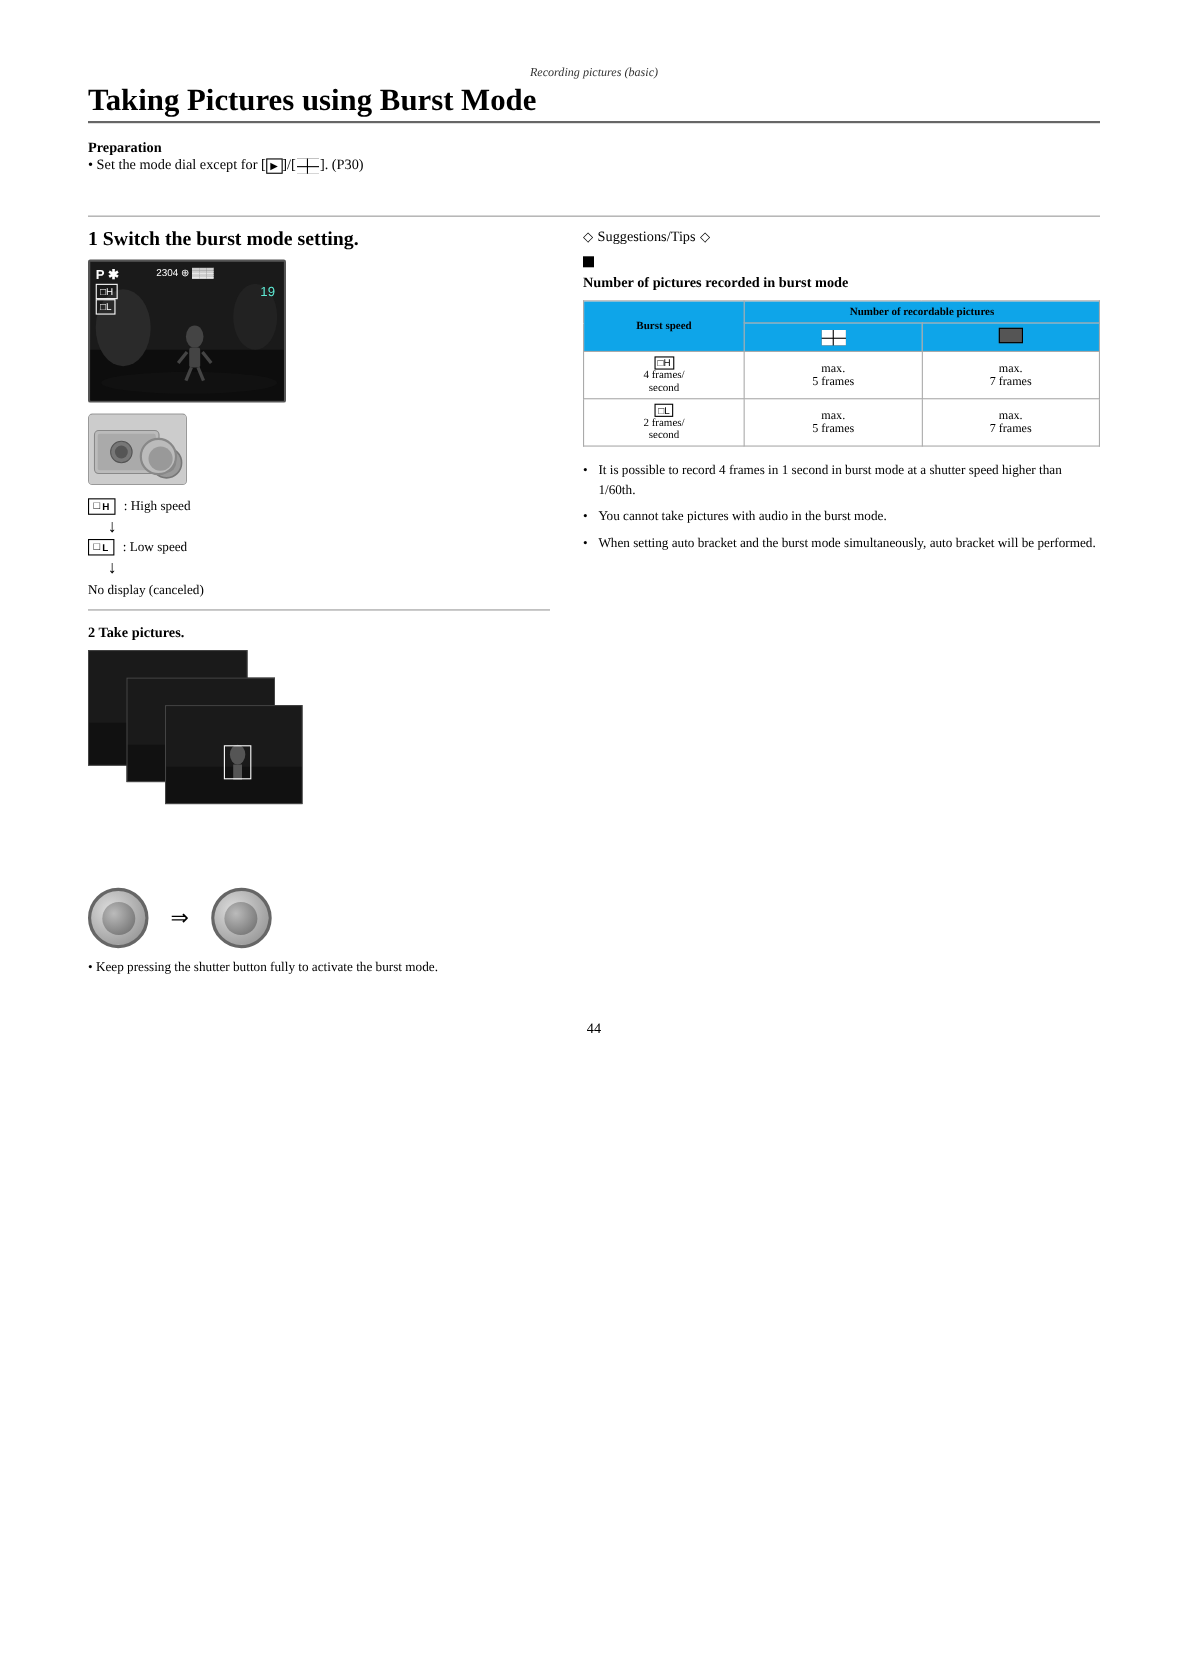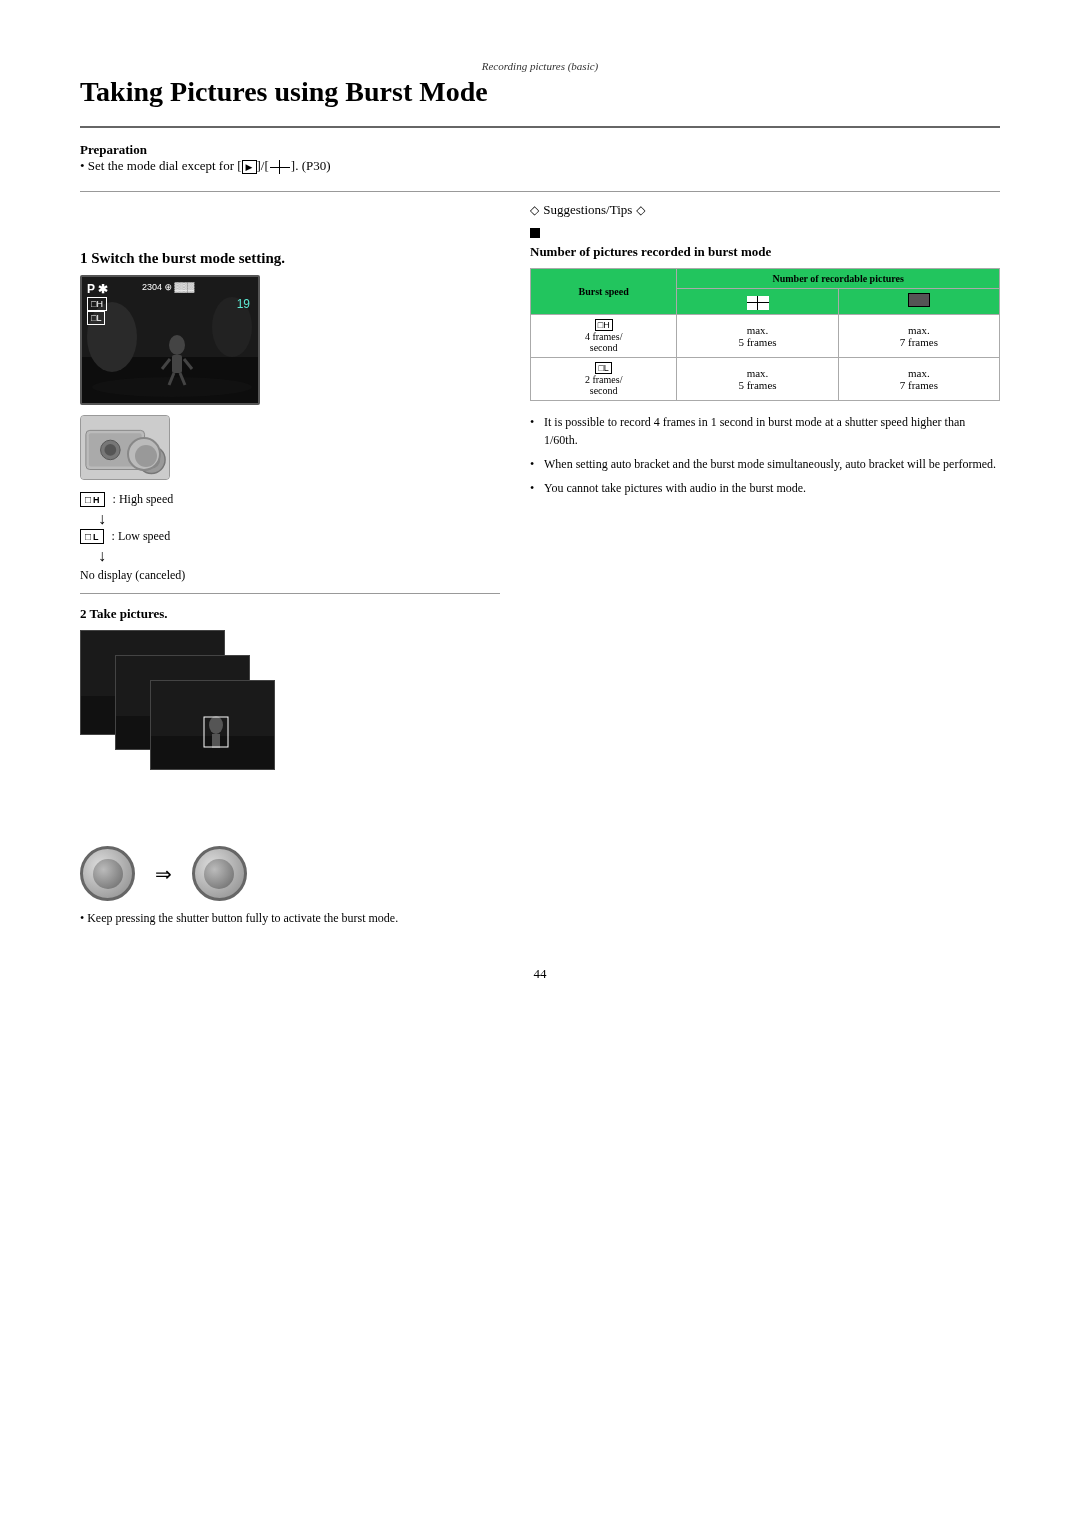--- a/index.html
+++ b/index.html
@@ -16,21 +16,21 @@
       text-align: center;
       font-style: italic;
       font-size: 11px;
       margin-bottom: 4px;
       color: #333;
     }
     .page-title {
       font-size: 28px;
       font-weight: bold;
       border-bottom: 2px solid #666;
-      padding-bottom: 18px;
+      padding-bottom: 2px;
       margin-bottom: 14px;
     }
     .two-col {
       display: flex;
       gap: 30px;
       margin-top: 10px;
     }
     .left-col {
       width: 420px;
       flex-shrink: 0;
@@ -46,23 +46,22 @@
       font-size: 13px;
       margin-bottom: 16px;
     }
     hr.section-divider {
       border: none;
       border-top: 1px solid #999;
       margin: 10px 0;
     }
     .step-label {
       font-weight: bold;
-      font-size: 15px;
+      font-size: 18px;
       margin-bottom: 8px;
-      margin-top: 48px;
     }
     .step-number {
       font-weight: bold;
     }
     .camera-screen {
       width: 180px;
       height: 130px;
       background: #222;
       border: 2px solid #555;
       border-radius: 2px;
@@ -217,21 +216,21 @@
       border-collapse: collapse;
       width: 100%;
     }
     table th, table td {
       border: 1px solid #aaa;
       padding: 4px 8px;
       text-align: center;
       vertical-align: middle;
     }
     table th {
-      background: #22c55e;
+      background: #0ea5e9;
       font-size: 10px;
     }
     .tips-bullets {
       list-style: none;
       padding: 0;
       margin: 0;
     }
     .tips-bullets li {
       padding-left: 14px;
       position: relative;
@@ -245,21 +244,21 @@
       left: 0;
       top: 0;
     }
     .page-number {
       text-align: center;
       margin-top: 40px;
       font-size: 13px;
     }
     .prep-section {
       border-bottom: 1px solid #999;
-      padding-bottom: 1px;
+      padding-bottom: 22px;
       margin-bottom: 10px;
     }
   </style>
 </head>
 <body>
 
 <div class="page-subtitle">Recording pictures (basic)</div>
 
 <h1 class="page-title">Taking Pictures using Burst Mode</h1>
 
@@ -444,19 +443,19 @@
             <div style="font-size:10px;">2 frames/<br>second</div>
           </td>
           <td>max.<br>5 frames</td>
           <td>max.<br>7 frames</td>
         </tr>
       </tbody>
     </table>
 
     <ul class="tips-bullets">
       <li>It is possible to record 4 frames in 1 second in burst mode at a shutter speed higher than 1/60th.</li>
+      <li>You cannot take pictures with audio in the burst mode.</li>
       <li>When setting auto bracket and the burst mode simultaneously, auto bracket will be performed.</li>
-      <li>You cannot take pictures with audio in the burst mode.</li>
     </ul>
   </div>
 </div>
 
 <div class="page-number">44</div>
 
 </body></html>

